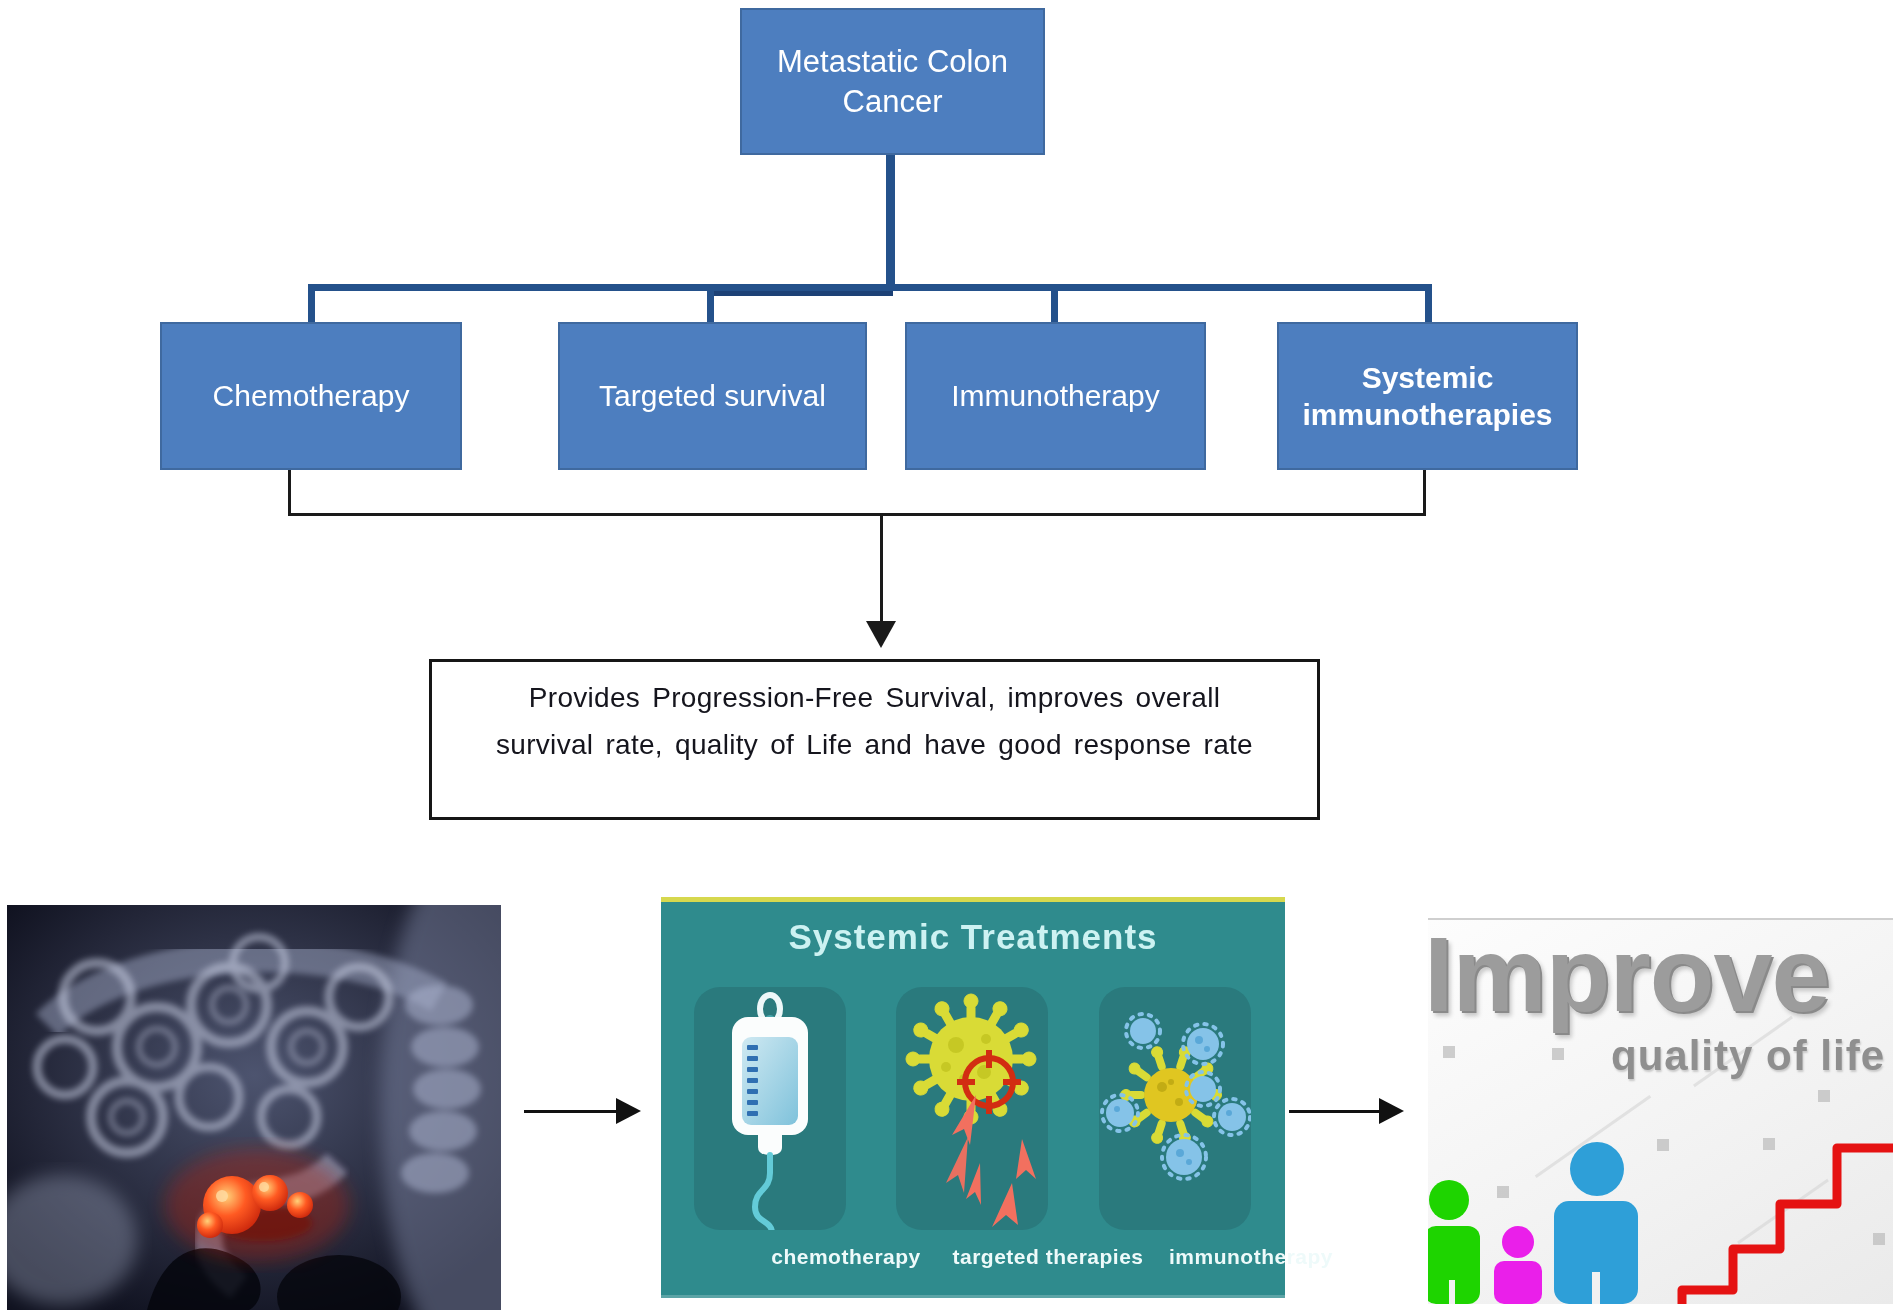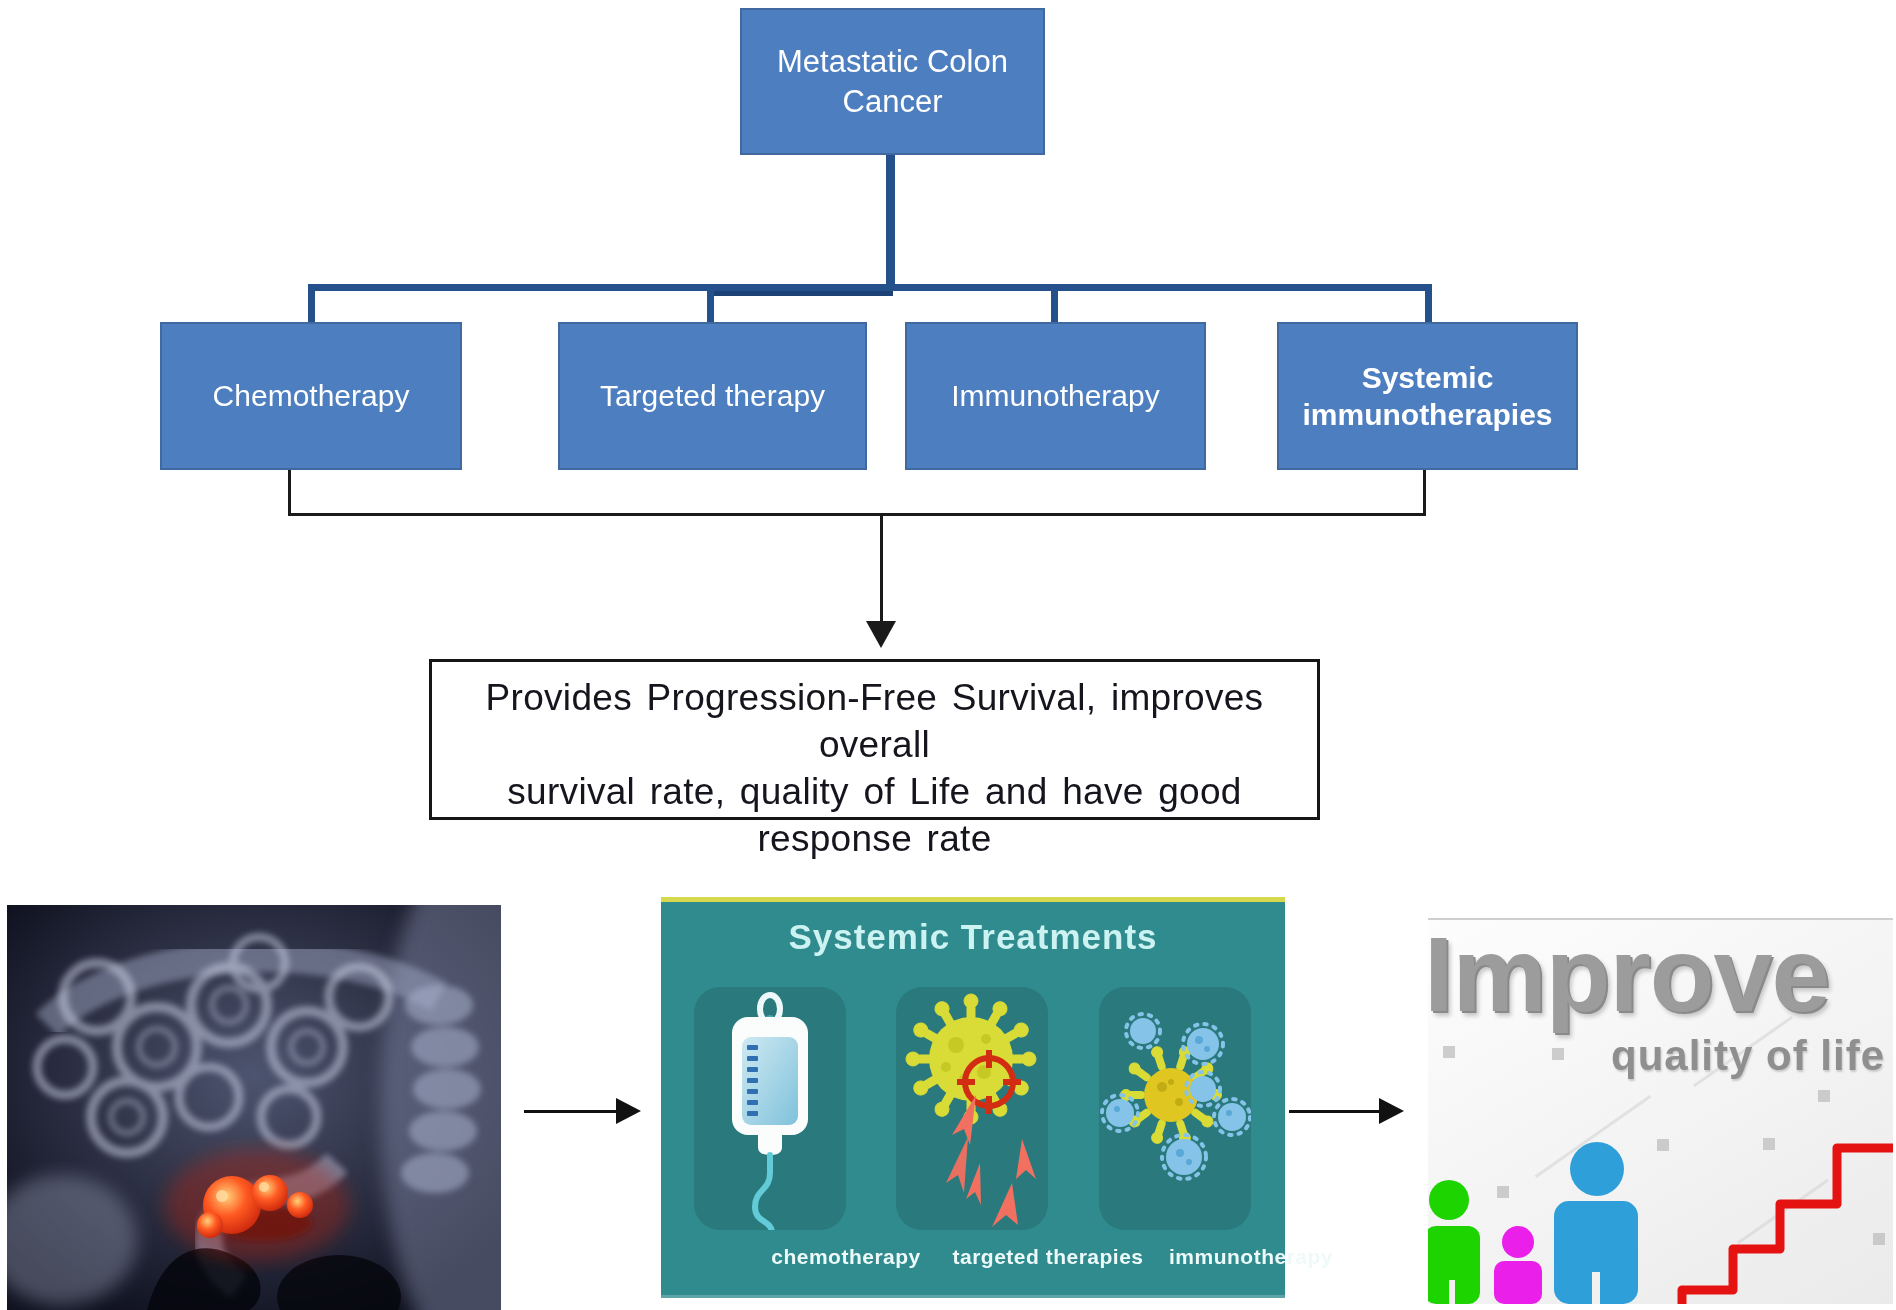--- a/index.html
+++ b/index.html
@@ -28,21 +28,21 @@
   #vline-left{left:288px;top:470px;width:3px;height:45px;}
   #vline-right{left:1423px;top:470px;width:3px;height:45px;}
   #hline-black{left:288px;top:513px;width:1138px;height:3px;}
   #arrow-down-stem{left:880px;top:513px;width:3px;height:110px;}
   #arrow-down-head{position:absolute;left:866px;top:621px;width:0;height:0;
       border-left:15px solid transparent;border-right:15px solid transparent;border-top:27px solid #1a1a1a;}
 
   
   #outcome-box{position:absolute;left:429px;top:659px;width:891px;height:161px;background:#fff;
       border:3px solid #161616;box-sizing:border-box;text-align:center;padding-top:12px;
-      font-size:37px;line-height:47px;color:#15151d;word-spacing:4px;letter-spacing:.3px;}
+      font-size:28px;line-height:47px;color:#15151d;word-spacing:4px;letter-spacing:.3px;}
 
   
   #colon-figure{position:absolute;left:7px;top:905px;width:494px;height:405px;}
   .harrow-stem{position:absolute;height:3px;background:#111;}
   .harrow-head{position:absolute;width:0;height:0;border-top:13px solid transparent;
       border-bottom:13px solid transparent;border-left:25px solid #111;}
   #arrow1-stem{left:524px;top:1110px;width:94px;}
   #arrow1-head{left:616px;top:1098px;}
   #arrow2-stem{left:1289px;top:1110px;width:92px;}
   #arrow2-head{left:1379px;top:1098px;}
@@ -84,21 +84,21 @@
   <div class="conn-blue" id="hline-blue-overlap"></div>
   <div class="conn-blue" id="stub-0"></div>
   <div class="conn-blue" id="stub-1"></div>
   <div class="conn-blue" id="stub-2"></div>
   <div class="conn-blue" id="stub-3"></div>
 
   <div class="node" id="child-box-0">
     <span>Chemotherapy</span>
   </div>
   <div class="node" id="child-box-1">
-    <span>Targeted therapy</span>
+    <span>Targeted survival</span>
   </div>
   <div class="node" id="child-box-2">
     <span>Immunotherapy</span>
   </div>
   <div class="node" id="child-box-3">
     <span>Systemic immunotherapies</span>
   </div>
 
   <div class="conn-black" id="vline-left"></div>
   <div class="conn-black" id="vline-right"></div>

